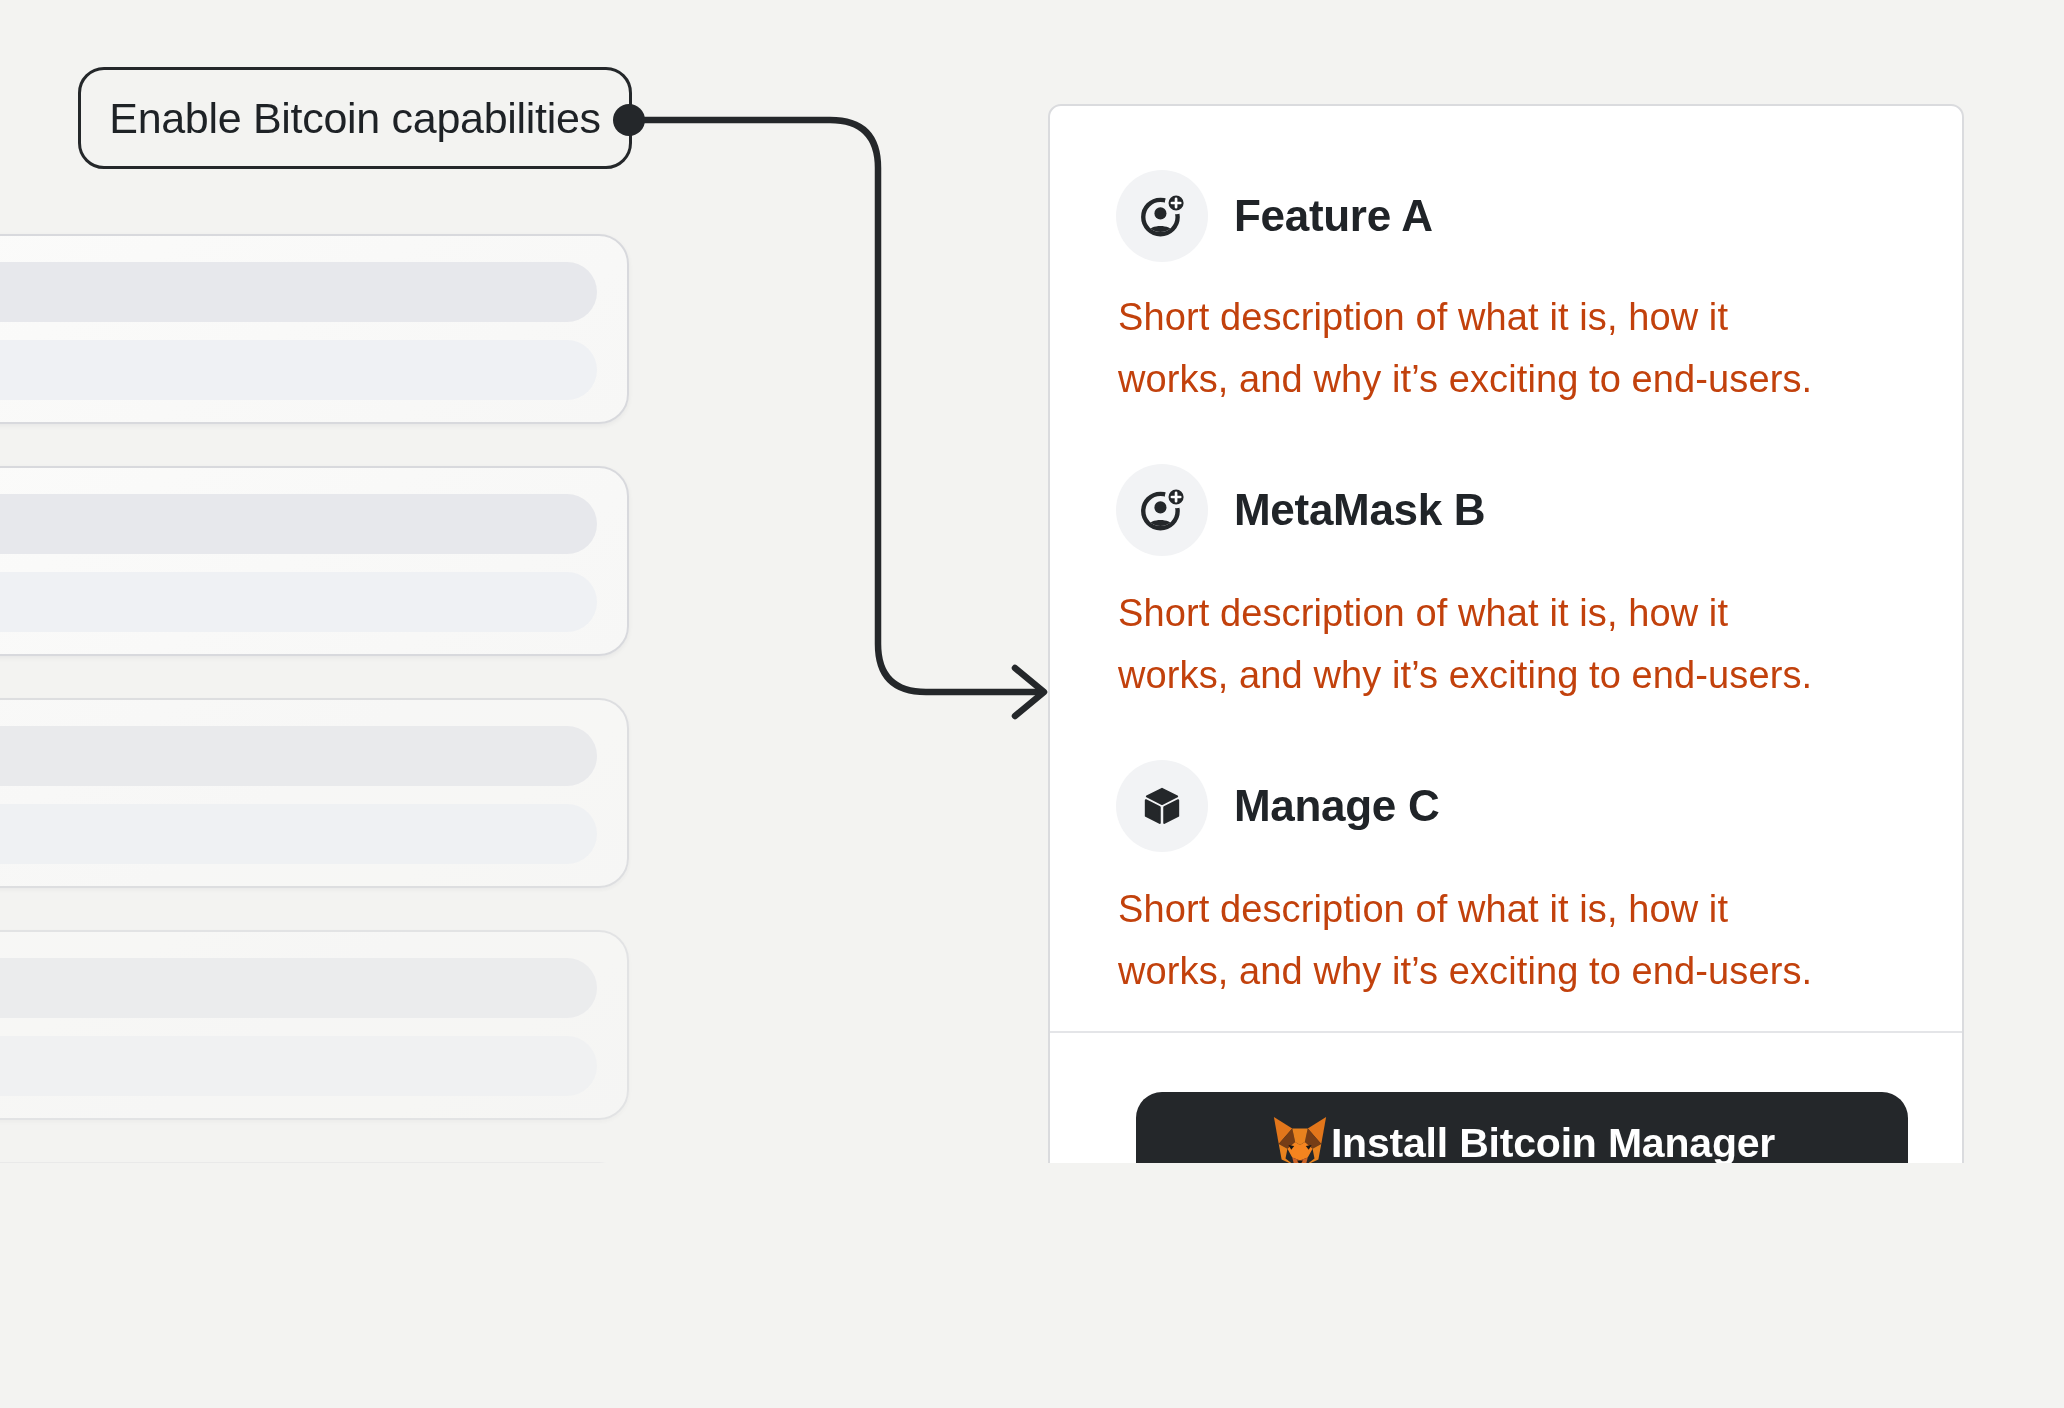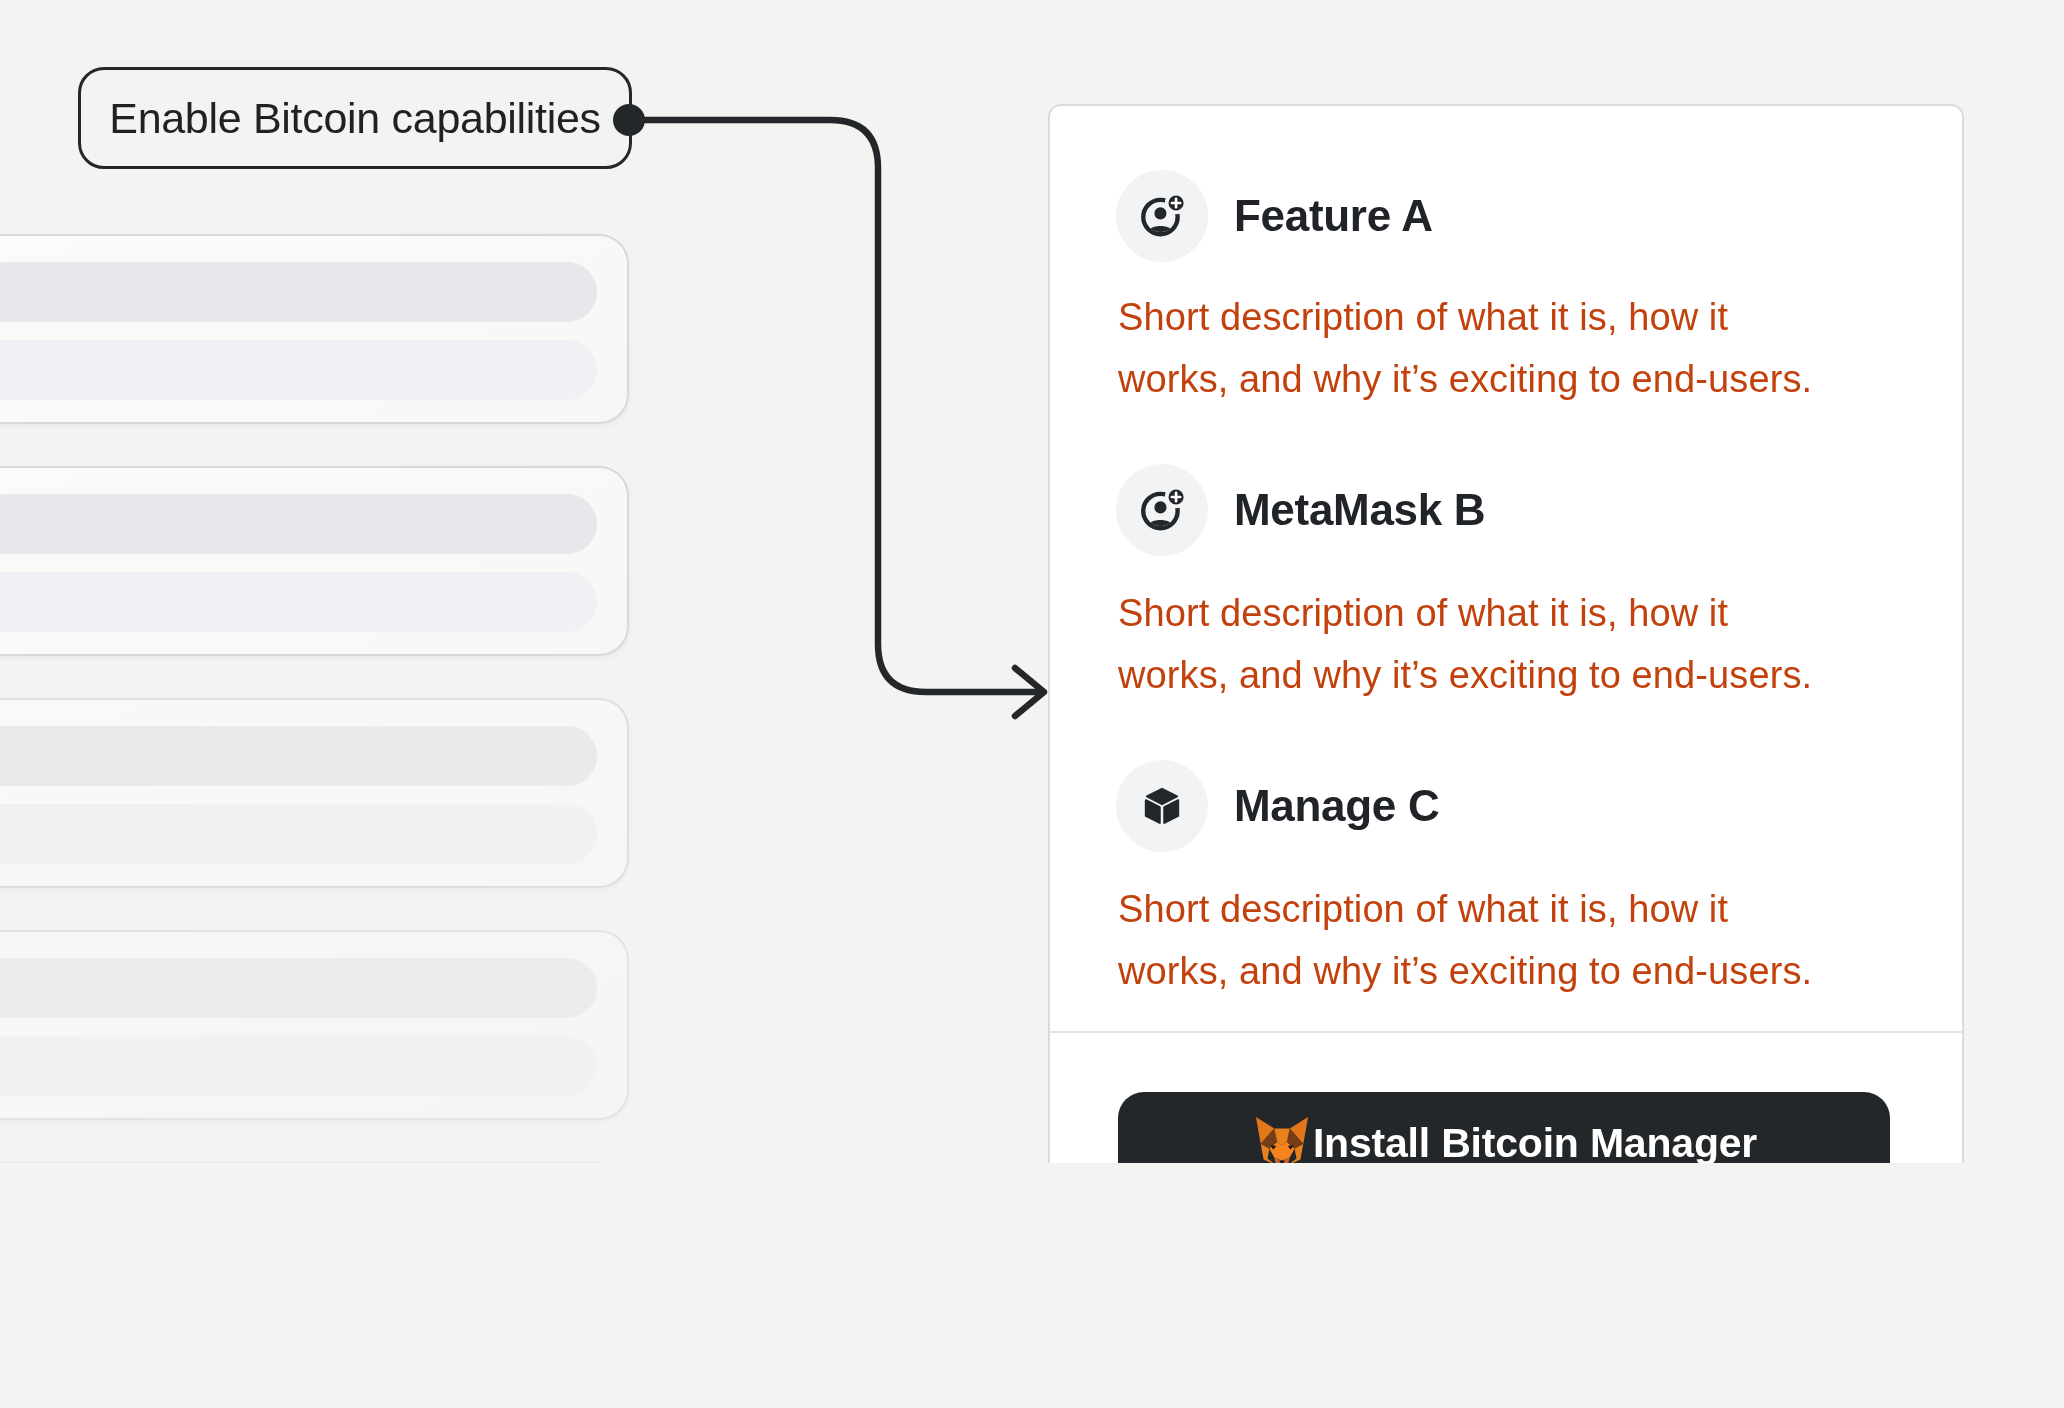--- a/index.html
+++ b/index.html
@@ -54,21 +54,21 @@
     letter-spacing:-0.3px;white-space:nowrap;
   }
   .feature-desc{
     position:absolute;left:68px;width:820px;font-size:38px;line-height:62px;
     color:#c2410c;letter-spacing:0.1px;
   }
   .desc-a{top:180px;} .desc-b{top:476px;} .desc-c{top:772px;}
   .divider{position:absolute;left:0;top:925px;width:100%;height:2px;background:#e4e5e8;}
 
   .install-btn{
-    position:absolute;left:68px;top:986px;width:772px;height:103px;
+    position:absolute;left:86px;top:986px;width:772px;height:103px;
     background:#24272a;border:none;border-radius:26px;cursor:pointer;
     display:flex;align-items:center;justify-content:center;
   }
   .install-btn .btn-label{
     font-family:"Liberation Sans","DejaVu Sans",sans-serif;
     font-size:41px;font-weight:700;color:#ffffff;letter-spacing:-0.2px;white-space:nowrap;
   }
   .install-caption{
     position:absolute;left:0;top:1106px;width:100%;text-align:center;
     font-size:39px;color:#545a61;letter-spacing:0.1px;

